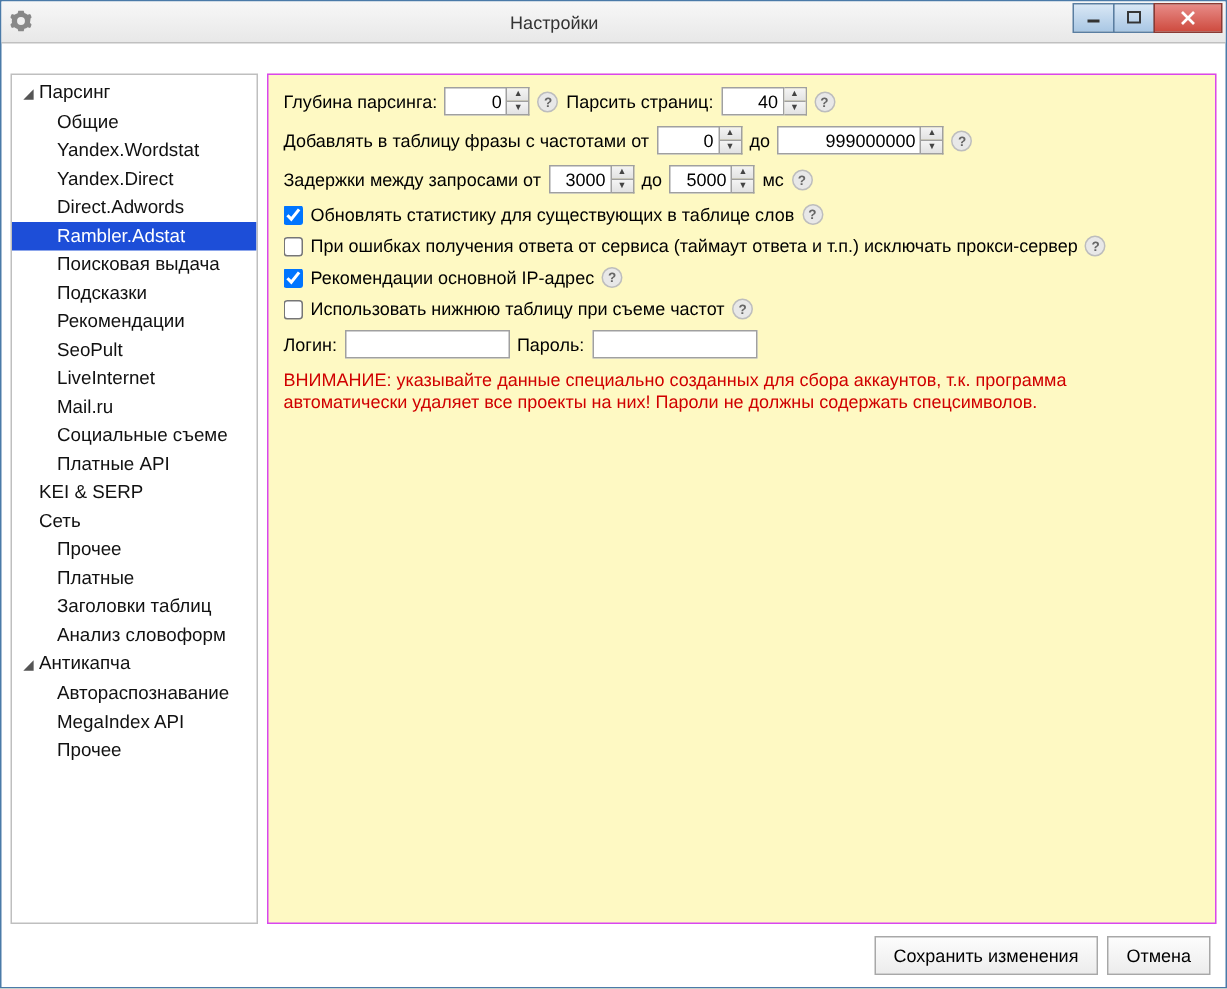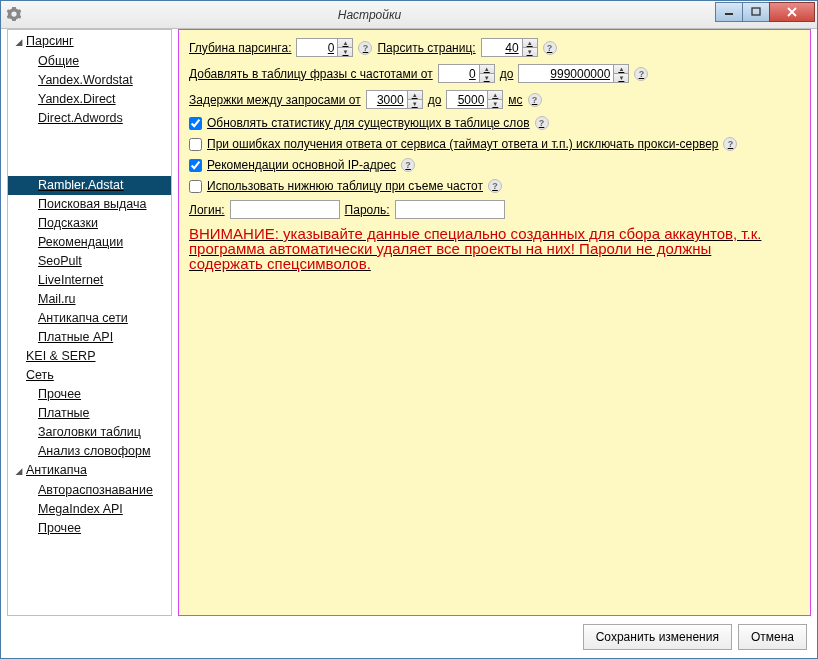--- a/index.html
+++ b/index.html
@@ -19,21 +19,20 @@
   display: flex;
   flex-direction: column;
 }
 .titlebar {
   height: 28px;
   background: linear-gradient(#f7f7f7, #e8e8e8);
   border-bottom: 1px solid #c0c0c0;
   display: flex;
   align-items: center;
   position: relative;
-  font-style: italic;
 }
 .titlebar-icon {
   width: 16px; height: 16px;
   margin-left: 6px;
   color: #666;
 }
 .titlebar-title {
   flex: 1;
   text-align: center;
   color: #333;
@@ -57,46 +56,44 @@
 }
 .win-btn.close {
   width: 46px;
   background: linear-gradient(#e78b87,#ce4b3f);
   border-color: #8b3a33;
 }
 .win-btn svg { display:block; }
 .body-area {
   flex: 1;
   display: flex;
-  padding: 0 6px 0 6px;
+  padding: 20px 6px 0 6px;
   gap: 6px;
   min-height: 0;
-  text-decoration: underline;
 }
 .sidebar {
   width: 165px;
   border: 1px solid #bfbfbf;
   background: #fff;
   overflow: auto;
   padding: 2px 0;
 }
 .tree-item {
   padding: 1px 4px 1px 20px;
   white-space: nowrap;
   cursor: default;
   color: #111;
   font-size: 12.5px;
   line-height: 17px;
 }
 .tree-item.level0 { padding-left: 6px; }
 .tree-item.level1 { padding-left: 30px; }
 .tree-item.selected {
-  background: #0c4a6e;
+  background: #1d4ed8;
   color: #fff;
-  margin-top: 48px;
 }
 .tree-caret {
   display: inline-block;
   width: 10px;
   text-align: center;
   margin-right: 2px;
   color: #555;
   font-size: 9px;
 }
 .tree-item.level0 .tree-label { }
@@ -168,21 +165,21 @@
 }
 .text-input {
   height: 19px;
   border: 1px solid #a0a0a0;
   width: 110px;
   padding: 0 3px;
   font-size: 12px;
 }
 .warning {
   color: #d00000;
-  font-size: 15px;
+  font-size: 12px;
   line-height: 15px;
   margin-top: 4px;
   max-width: 590px;
 }
 .footer {
   display: flex;
   justify-content: flex-end;
   padding: 8px 10px;
   gap: 6px;
   border-top: none;
@@ -232,21 +229,21 @@
         <div class="tree-item level1">Yandex.Wordstat</div>
         <div class="tree-item level1">Yandex.Direct</div>
         <div class="tree-item level1">Direct.Adwords</div>
         <div class="tree-item level1 selected">Rambler.Adstat</div>
         <div class="tree-item level1">Поисковая выдача</div>
         <div class="tree-item level1">Подсказки</div>
         <div class="tree-item level1">Рекомендации</div>
         <div class="tree-item level1">SeoPult</div>
         <div class="tree-item level1">LiveInternet</div>
         <div class="tree-item level1">Mail.ru</div>
-        <div class="tree-item level1">Антикапча сети</div>
+        <div class="tree-item level1">Социальные съеме</div>
         <div class="tree-item level1">Платные API</div>
         <div class="tree-item level0"><span class="tree-caret"></span><span class="tree-label">KEI &amp; SERP</span></div>
         <div class="tree-item level0"><span class="tree-caret"></span><span class="tree-label">Сеть</span></div>
         <div class="tree-item level1">Прочее</div>
         <div class="tree-item level1">Платные</div>
         <div class="tree-item level1">Заголовки таблиц</div>
         <div class="tree-item level1">Анализ словоформ</div>
         <div class="tree-item level0"><span class="tree-caret">◢</span><span class="tree-label">Антикапча</span></div>
         <div class="tree-item level1">Автораспознавание</div>
         <div class="tree-item level1">MegaIndex API</div>

